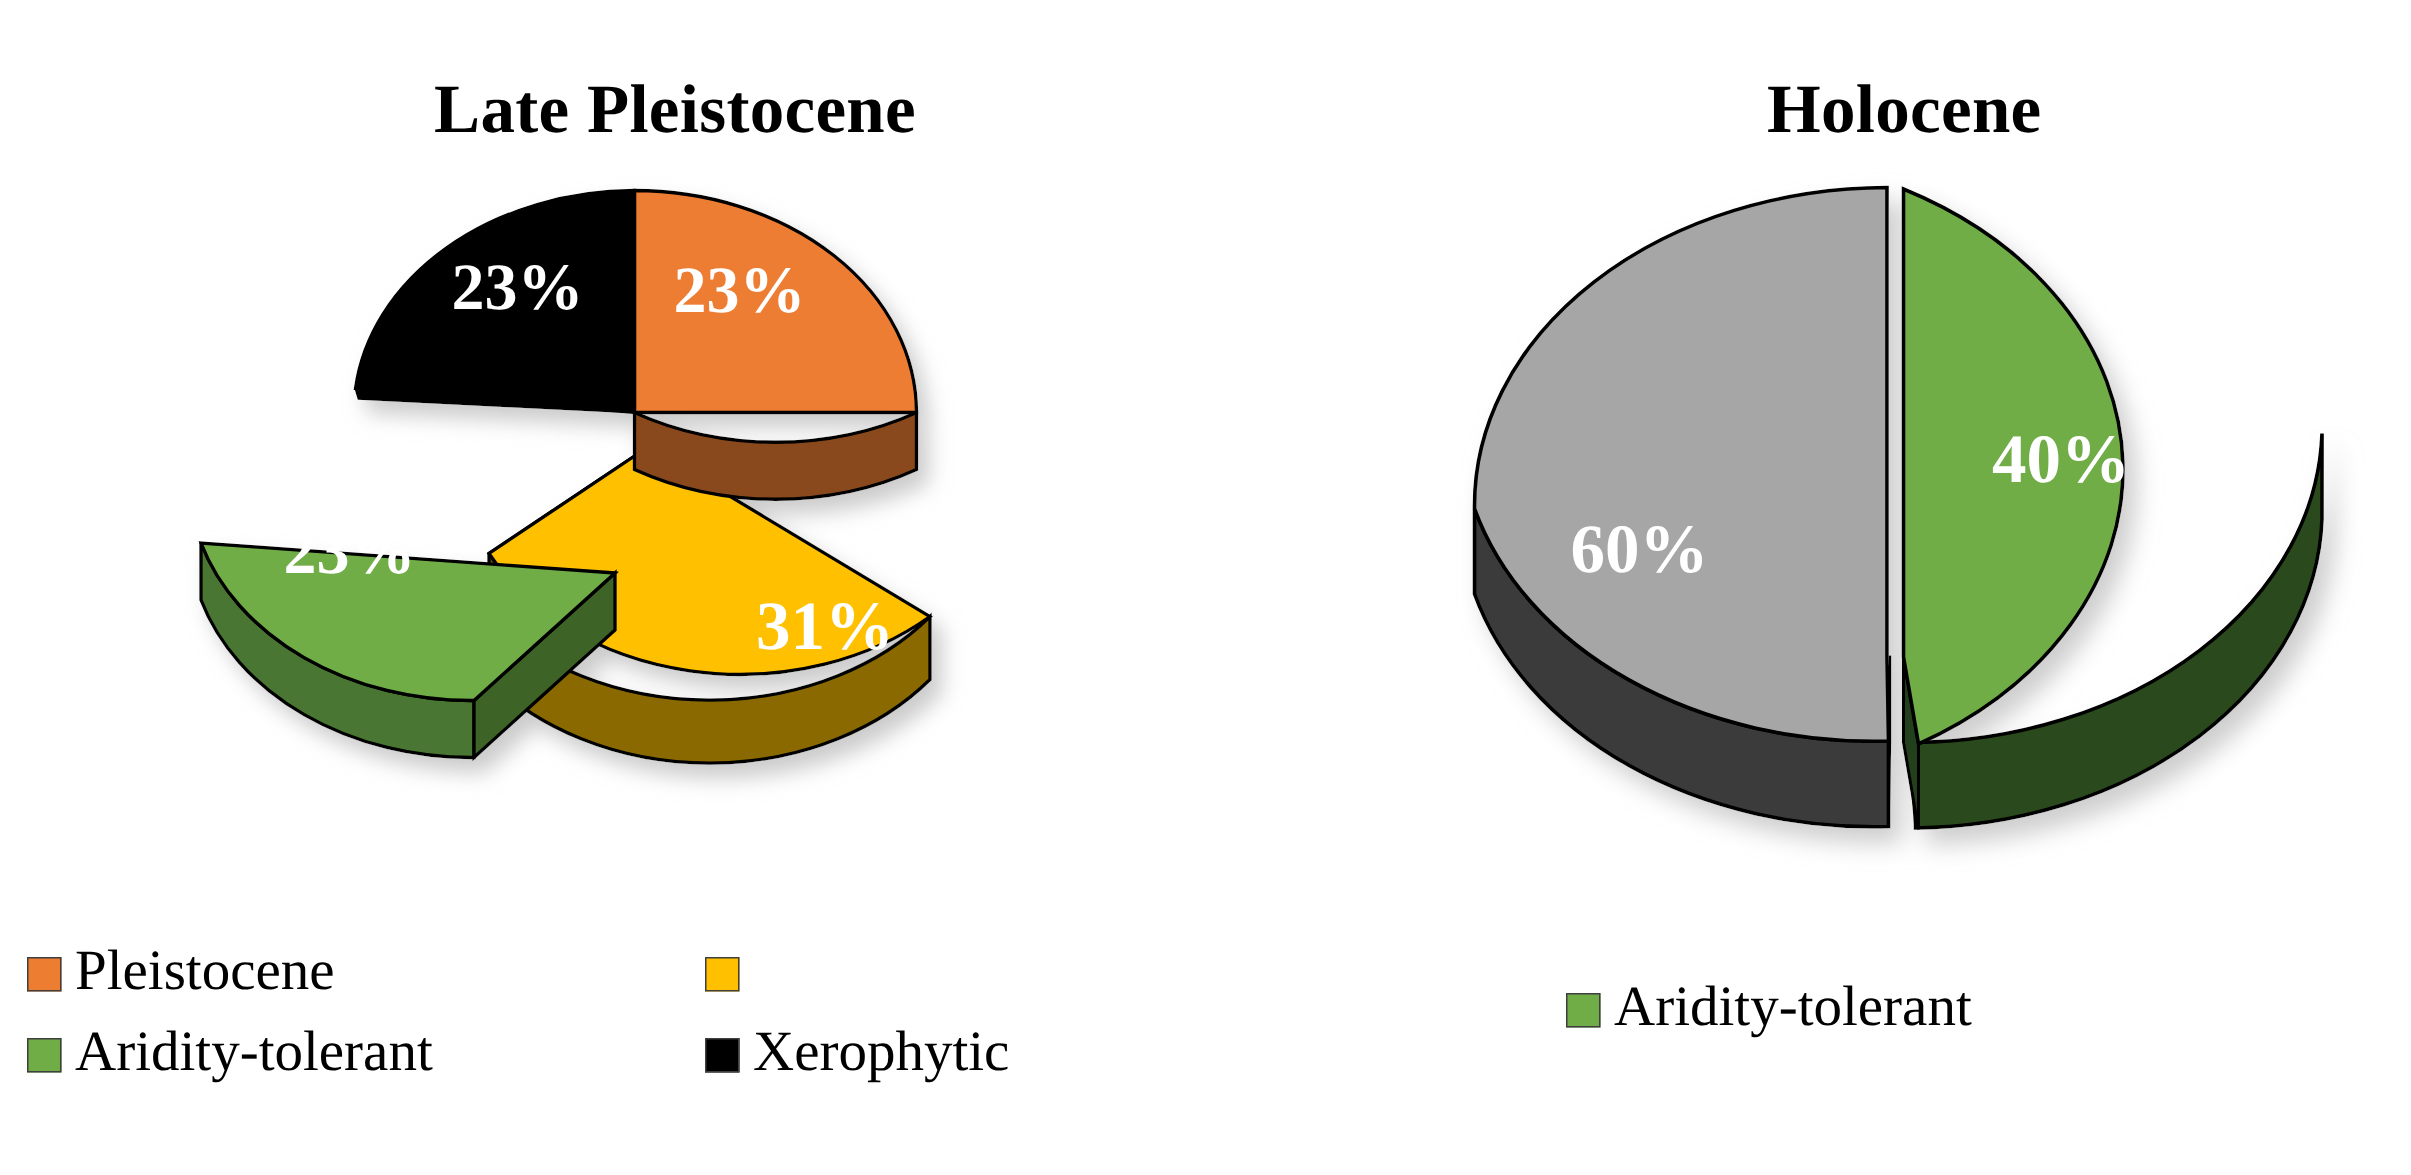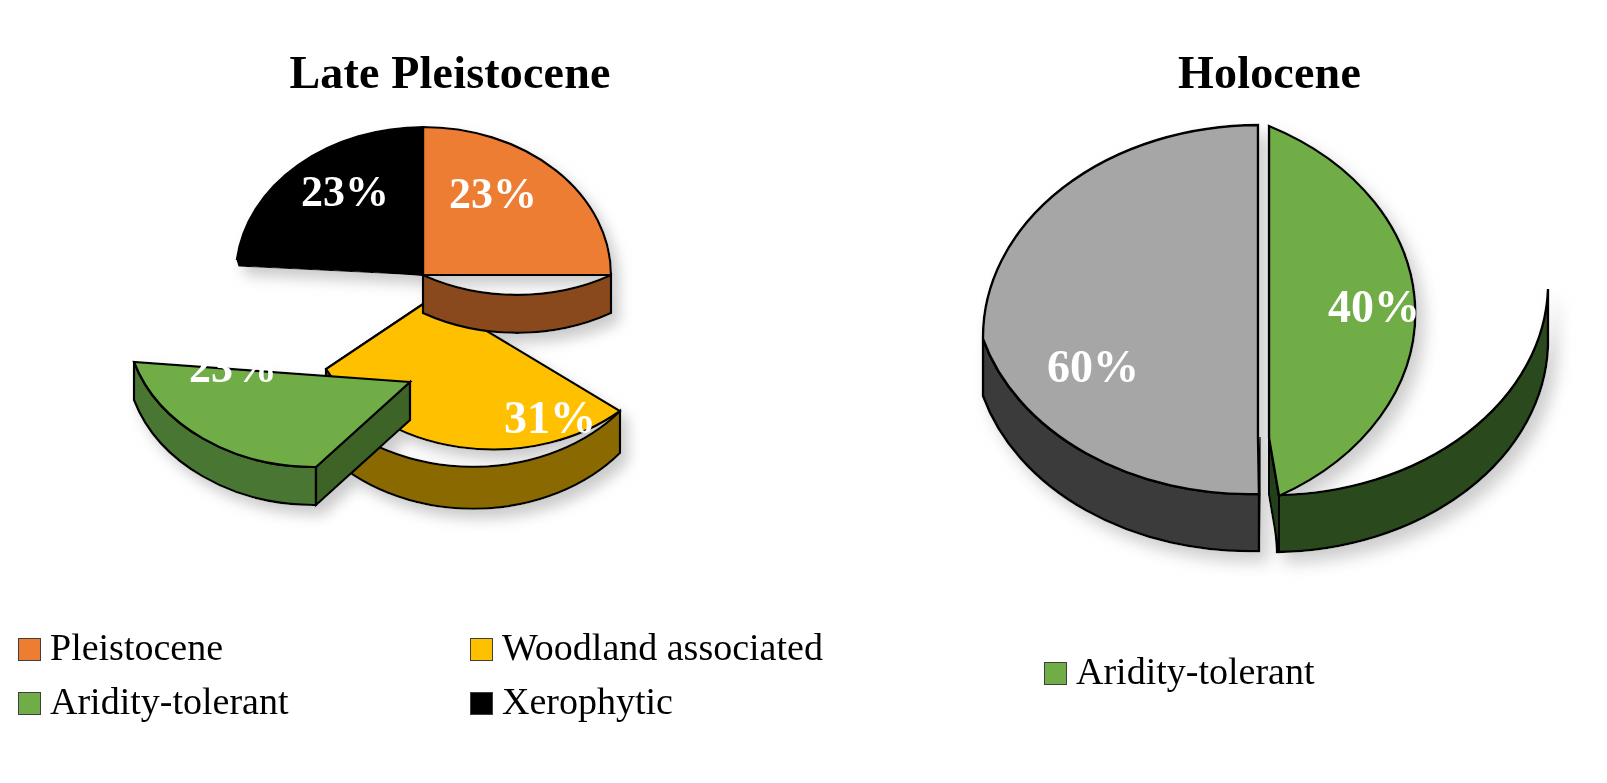--- a/index.html
+++ b/index.html
@@ -155,21 +155,20 @@
       <text class="slice-label" x="225" y="96">23%</text>
     </svg>
 
     <div class="legend left">
       <div class="legend-item">
         <span class="swatch" style="background:#ED7D31"></span>
         <span class="legend-label">Pleistocene</span>
       </div>
       <div class="legend-item">
         <span class="swatch" style="background:#FFC000"></span>
-        <span class="legend-label">Woodland associated</span>
       </div>
       <div class="legend-item">
         <span class="swatch" style="background:#70AD47"></span>
         <span class="legend-label">Aridity-tolerant</span>
       </div>
       <div class="legend-item">
         <span class="swatch" style="background:#000000"></span>
         <span class="legend-label">Xerophytic</span>
       </div>
     </div>

